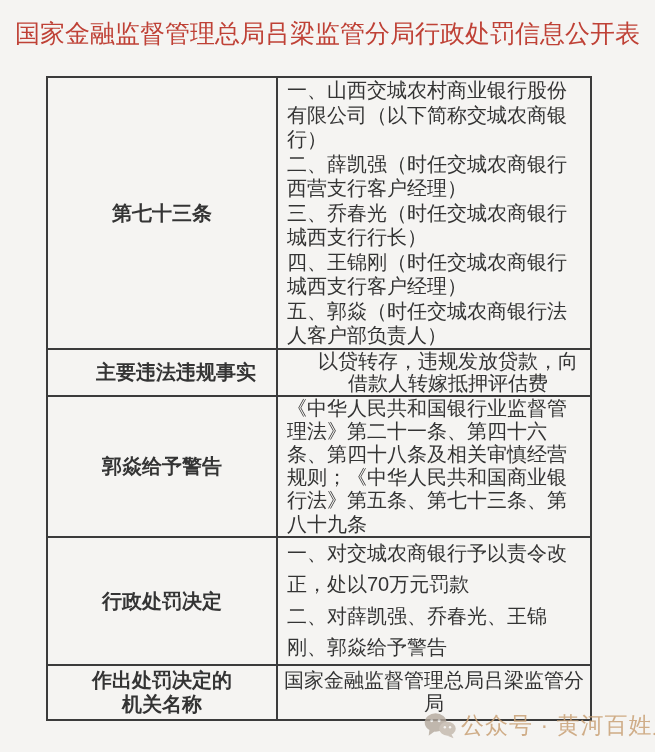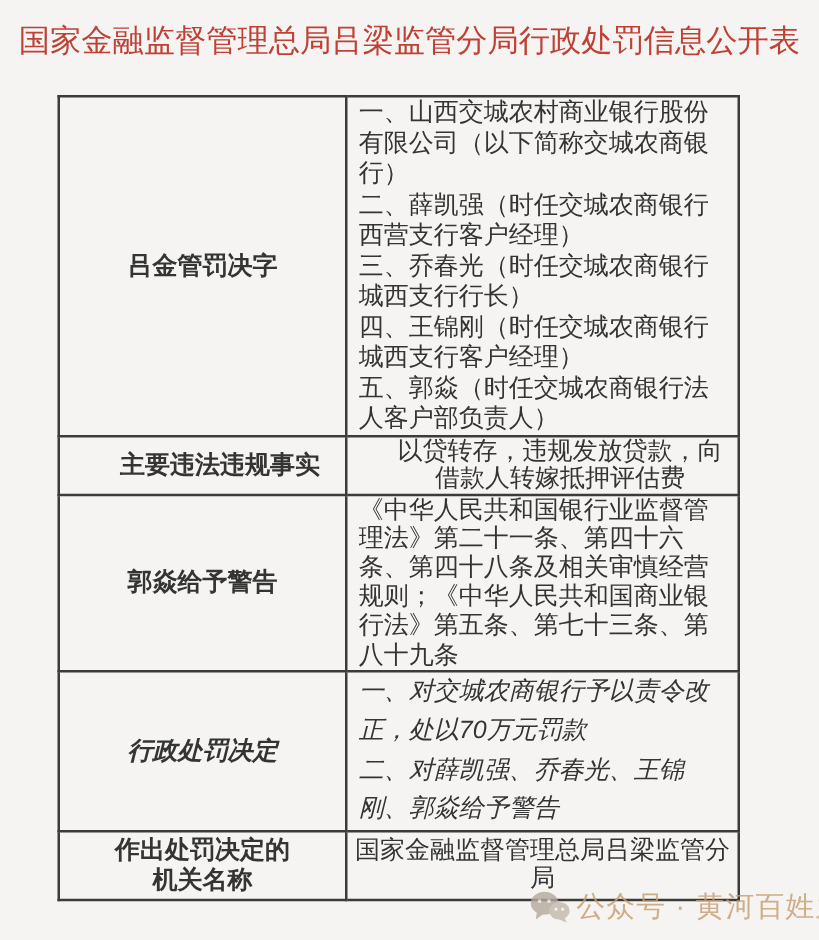--- a/index.html
+++ b/index.html
@@ -50,21 +50,21 @@
     line-height:24px;
   }
   td.val.center{text-align:center;padding:0 4px;}
   tr.r0 td{height:50px;}
   tr.r1 td{height:222px;}
   tr.r1 td.val{line-height:24.5px;}
   tr.r2 td{height:45px;padding-left:32px;}
   tr.r2 td.val{line-height:22px;text-align:center;}
   tr.r3 td{height:116px;}
   tr.r3 td.val{line-height:23.2px;}
-  tr.r4 td{height:125px;font-style:italic;}
+  tr.r4 td{height:125px;}
   tr.r4 td.val{line-height:31.5px;}
   tr.r5 td{height:53px;}
   tr.r5 td.val{line-height:23px;}
   .watermark{
     position:absolute;
     left:424px;
     top:710px;
     display:flex;
     align-items:center;
     gap:5px;
@@ -84,21 +84,21 @@
 
 <div class="page-title">国家金融监督管理总局吕梁监管分局行政处罚信息公开表</div>
 
 <table class="penalty">
   <colgroup>
       <col class="c1">
       <col class="c2">
     </colgroup>
   <tbody>
     <tr class="r1">
-      <td class="lbl">吕金管罚决字</td>
+      <td class="lbl">第七十三条</td>
       <td class="val">一、山西交城农村商业银行股份有限公司（以下简称交城农商银行）
 二、薛凯强（时任交城农商银行西营支行客户经理）
 三、乔春光（时任交城农商银行城西支行行长）
 四、王锦刚（时任交城农商银行城西支行客户经理）
 五、郭焱（时任交城农商银行法人客户部负责人）</td>
     </tr>
     <tr class="r2">
       <td class="lbl">主要违法违规事实</td>
       <td class="val">以贷转存，违规发放贷款，向借款人转嫁抵押评估费</td>
     </tr>

